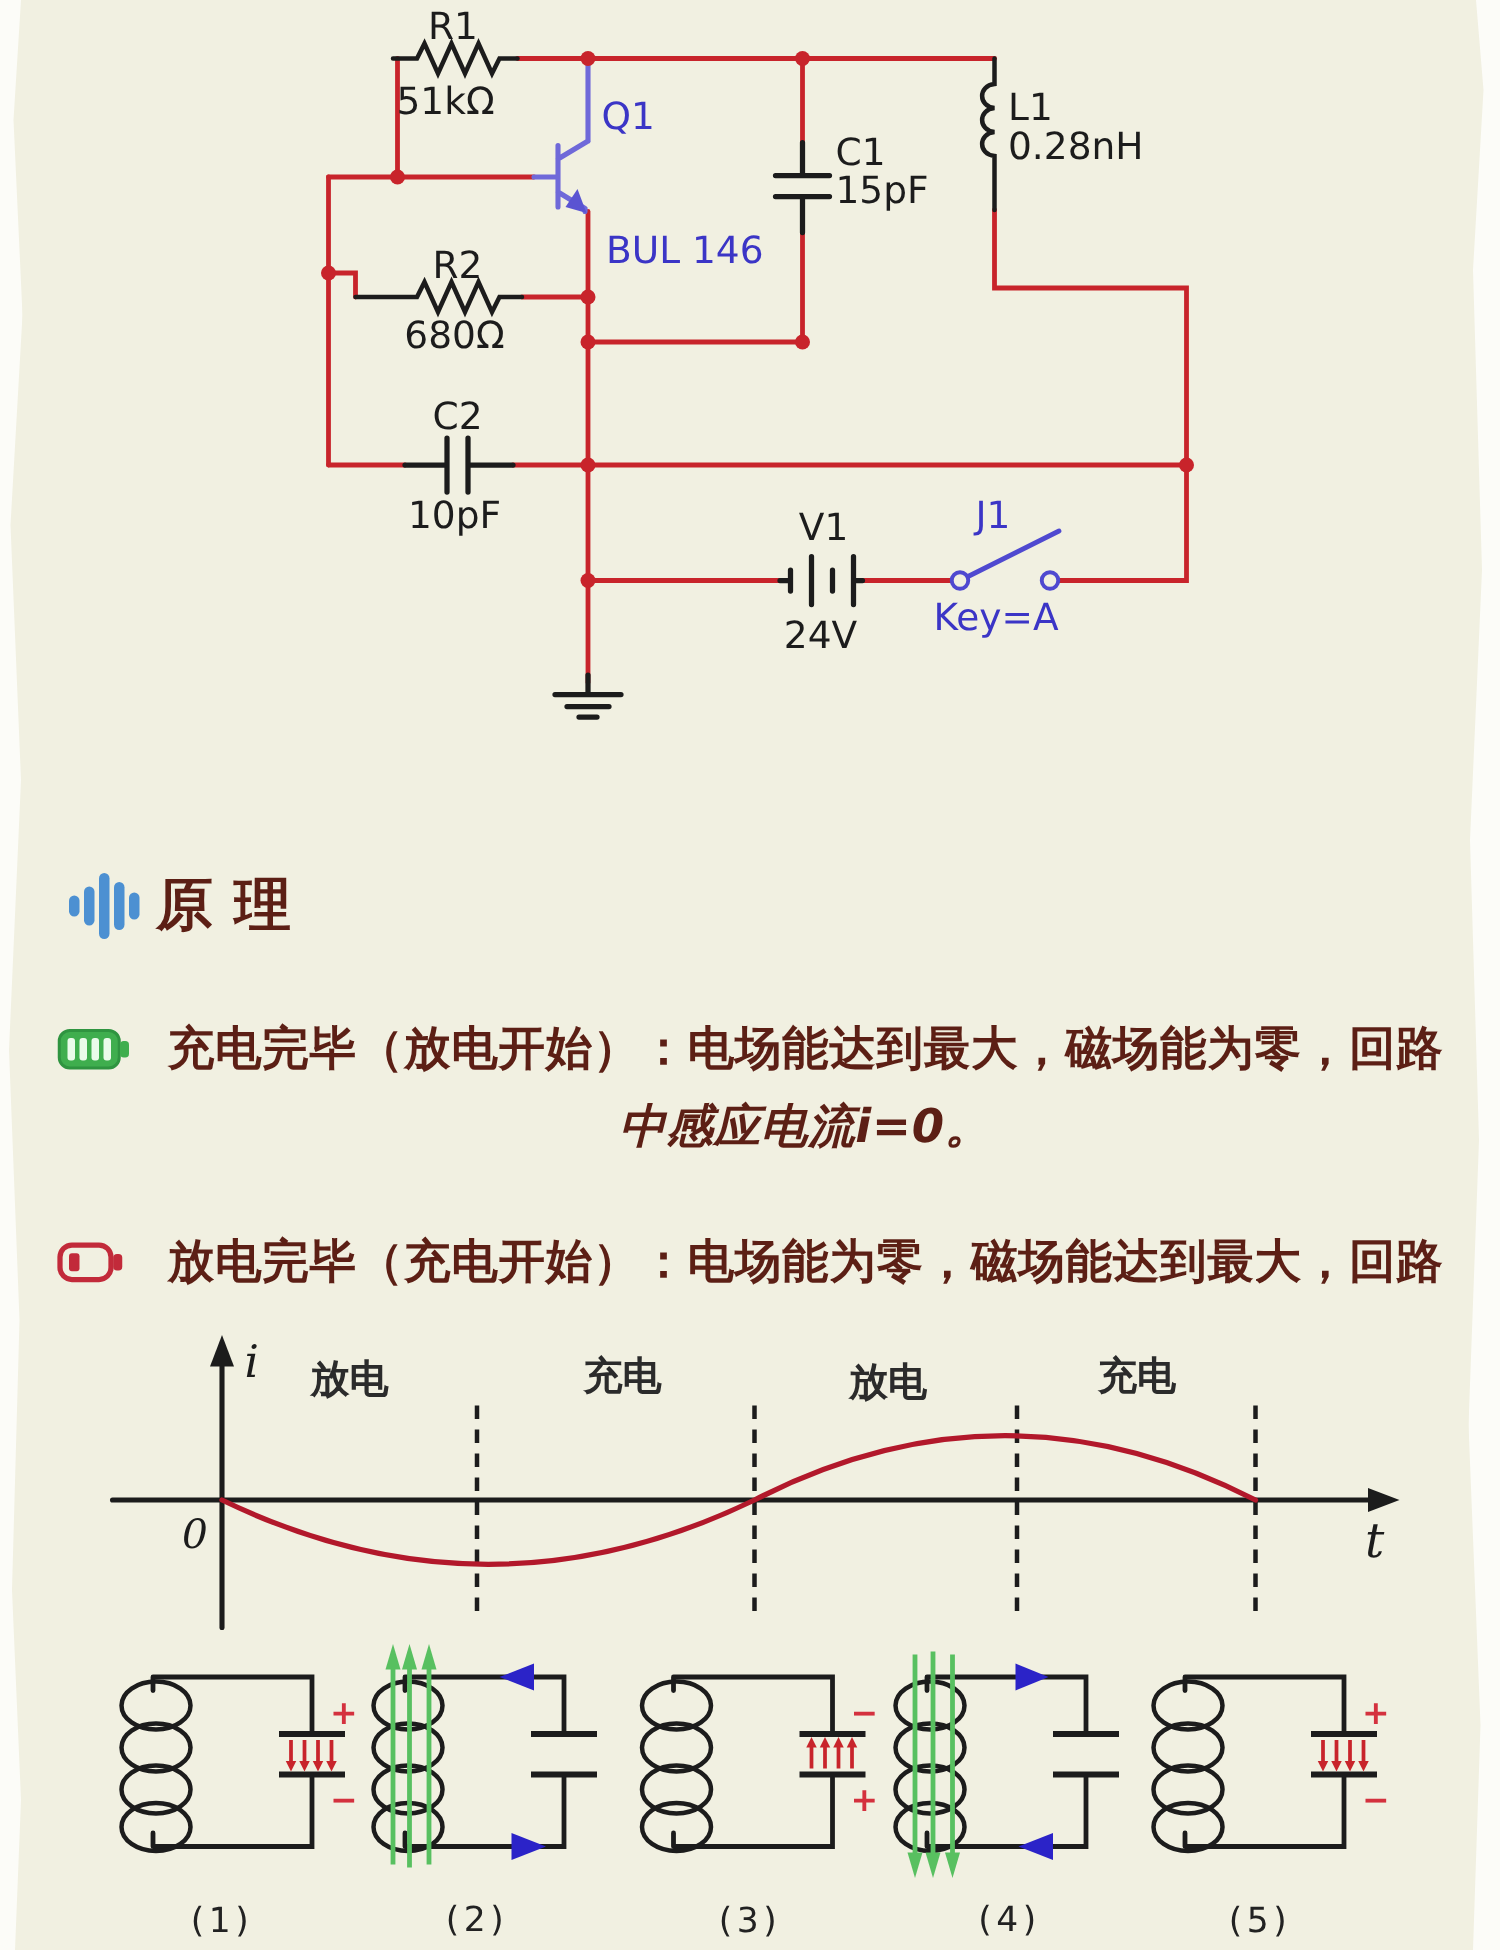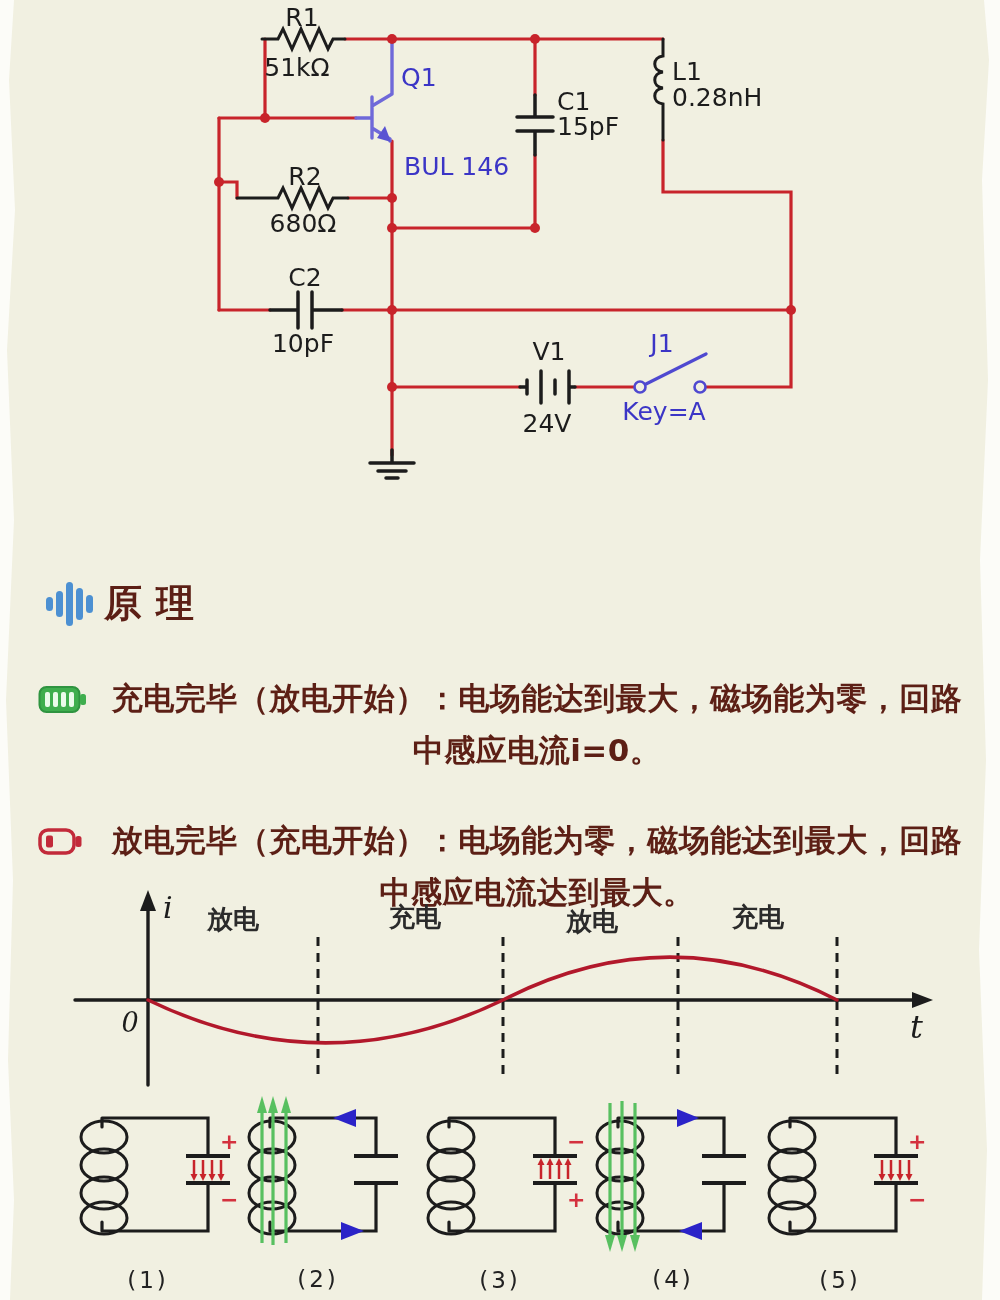--- a/index.html
+++ b/index.html
@@ -23,21 +23,21 @@
   .section-header{position:absolute;left:0;top:578px;width:1000px;height:50px;}
   .section-header .hdr-icon{position:absolute;left:46px;top:2px;}
   .section-header h2{
     position:absolute;left:104px;top:0;margin:0;
     font-size:38px;font-weight:bold;color:#5c1f15;letter-spacing:14px;
   }
   .bullet{position:absolute;left:0;width:1000px;height:112px;color:#5c1f15;margin-top:40px;}
   .bullet .b-icon{position:absolute;left:38px;top:6px;}
   .bullet .b-line{position:absolute;left:92px;width:890px;font-size:31px;font-weight:bold;letter-spacing:0.5px;white-space:nowrap;}
   .bullet .l1{top:0;}
-  .bullet .l2{top:52px;}
+  .bullet .l2{top:52px;font-style:italic;}
   #bullet-1{top:638px;}
   #bullet-2{top:780px;}
   .graph-phase{font-size:26px;font-weight:bold;fill:#2b2b2b;}
   .axis-label{font-family:"DejaVu Serif",serif;font-style:italic;fill:#1c1c1c;}
   .cell-label{font-size:23px;fill:#222;letter-spacing:3px;}
   .cap-sign{font-size:22px;font-weight:bold;fill:#d4313e;}
 </style>
 </head>
 <body>
 
@@ -142,21 +142,20 @@
     <div class="b-line l2">中感应电流i=0。</div>
   </div>
 
   <div class="bullet" id="bullet-2">
     <svg class="b-icon" width="46" height="32" viewBox="0 0 46 32">
       <rect x="2" y="4" width="34" height="23" rx="8" fill="none" stroke="#c22a3a" stroke-width="3.5"></rect>
       <rect x="8" y="9.5" width="7" height="12" rx="2" fill="#c22a3a"></rect>
       <rect x="37.5" y="10" width="6" height="11" rx="2.5" fill="#c22a3a"></rect>
     </svg>
     <div class="b-line l1">放电完毕（充电开始）：电场能为零，磁场能达到最大，回路</div>
-    <div class="b-line l2">中感应电流达到最大。</div>
   </div>
 
   <svg id="graph-svg" width="1000" height="210" viewBox="0 0 1000 210">
     <g stroke="#1c1c1c" stroke-width="3.4" fill="none" stroke-linecap="round">
       <path d="M75,120 H922"></path>
       <path d="M148,205 V22"></path>
     </g>
     <polygon points="148,10 140,31 156,31" fill="#1c1c1c"></polygon>
     <polygon points="933,120 912,112 912,128" fill="#1c1c1c"></polygon>
     <g stroke="#1c1c1c" stroke-width="3" stroke-dasharray="9 7">

